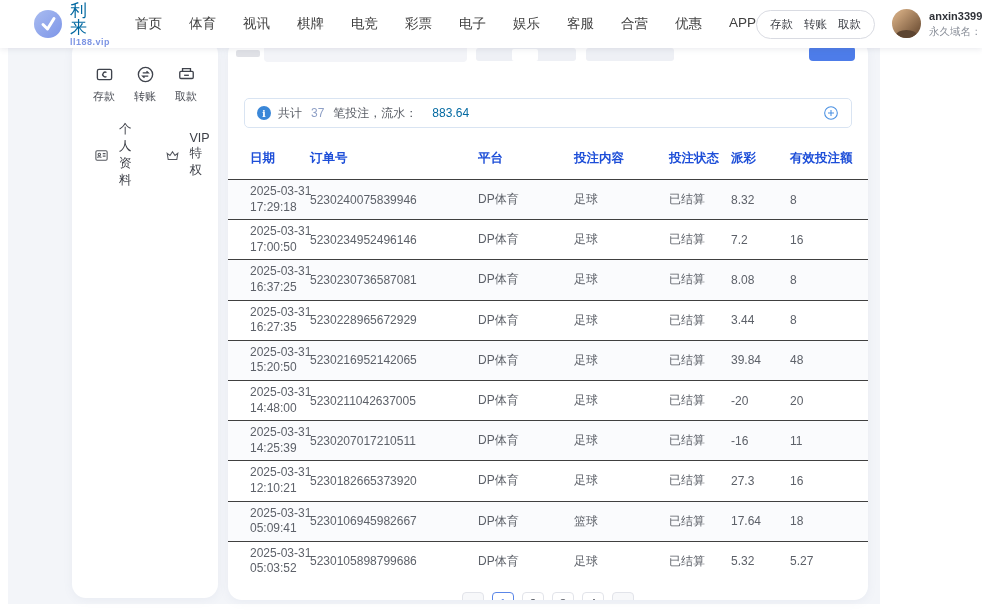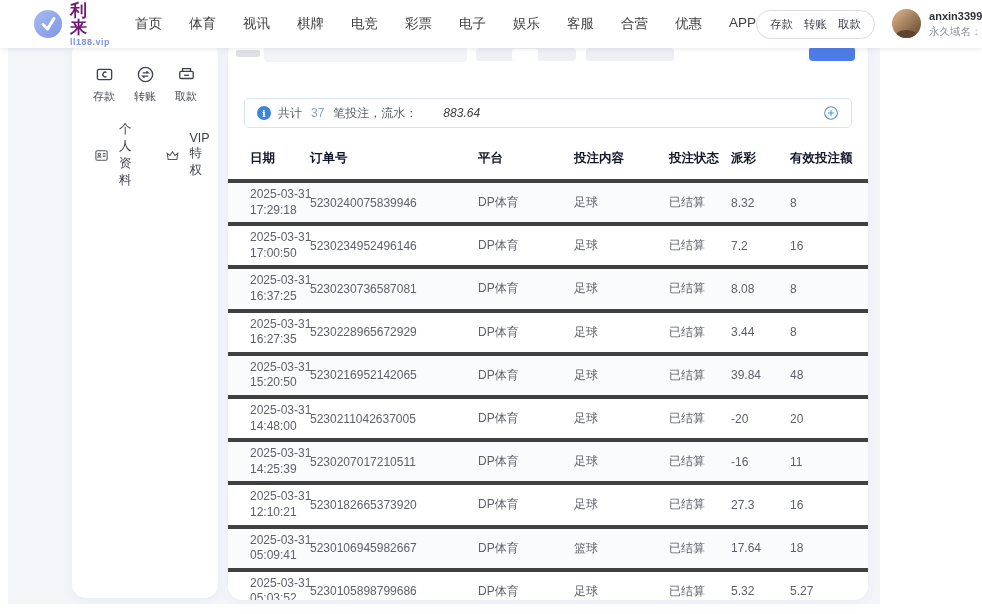--- a/index.html
+++ b/index.html
@@ -14,21 +14,21 @@
   .content-bg { position:absolute; left:8px; top:48px; width:872px; height:556px; background:#f3f5f9; }
 
   
   .header {
     position:absolute; left:0; top:0; width:982px; height:48px; background:#fff; z-index:30;
     display:flex; align-items:center; padding-left:33px; box-shadow:0 1px 6px rgba(90,100,130,.14);
   }
   .logo { display:flex; align-items:center; gap:7px; cursor:pointer; }
   .logo-icon { width:30px; height:30px; flex:0 0 auto; }
   .logo-txt { line-height:1; }
-  .logo-name { font-size:17px; font-weight:bold; color:#701a75; letter-spacing:6px; }
+  .logo-name { font-size:17px; font-weight:normal; color:#0369a1; letter-spacing:6px; }
   .logo-domain { font-size:9px; font-weight:bold; color:#7d95e4; margin-top:2px; letter-spacing:.5px; }
   .nav { display:flex; gap:27px; margin-left:25px; font-size:13.5px; color:#404040; white-space:nowrap; }
   .nav span { cursor:pointer; }
   .pill {
     margin-left:auto; border:1px solid #d9dbe2; border-radius:16px; padding:6px 13px;
     display:flex; gap:11px; font-size:11.5px; color:#3a3d44; white-space:nowrap;
   }
   .pill span { cursor:pointer; }
   .user { display:flex; align-items:center; gap:8px; margin-left:17px; margin-right:8px; }
   .avatar { width:29px; height:29px; border-radius:50%; background:linear-gradient(135deg,#c9a27a 20%,#7a5a3e 80%); position:relative; overflow:hidden; flex:0 0 auto; cursor:pointer; }
@@ -69,28 +69,28 @@
 
   .banner {
     margin:36px 16px 0; height:30px; border:1px solid #d9e4f2; border-radius:5px;
     display:flex; align-items:center; padding:0 12px; gap:7px; font-size:12px; color:#5a5e66; background:#fff;
   }
   .info-ico {
     width:14px; height:14px; border-radius:50%; background:#3a87d8; color:#fff; font-size:10px;
     display:flex; align-items:center; justify-content:center; font-weight:bold; font-family:"DejaVu Serif",serif; flex:0 0 auto;
   }
   .banner .num { color:#8fa0c6; margin:0 2px; }
-  .banner .amt { color:#404040; margin-left:19px;font-style:italic; }
+  .banner .amt { color:#0369a1; margin-left:8px; }
   .plus-ico { margin-left:auto; width:16px; height:16px; color:#4a90e2; cursor:pointer; }
 
   table { width:640px; border-collapse:collapse; font-size:12px; margin-top:10px; table-layout:fixed; }
-  th { text-align:left; font-weight:700; color:#0f172a; font-size:12.5px; padding:12px 2px 12px 0; }
+  th { text-align:left; font-weight:700; color:#1d4ed8; font-size:12.5px; padding:12px 2px 12px 0; }
   td { color:#5d6169; padding:4px 2px 4px 0; }
   th:first-child, td:first-child { padding-left:22px; }
-  tbody tr { border-top:4px solid #404040; height:39px; }
+  tbody tr { border-top:1px solid #404040; height:39px; }
   tbody tr:nth-child(odd) { background:#fafbfd; }
   .d1, .d2 { white-space:nowrap; line-height:1.3; }
 
   .pagination { display:flex; justify-content:center; align-items:center; gap:8px; margin-top:11px; }
   .pg {
     min-width:22px; height:22px; border:1px solid #e2e4ea; border-radius:4px; background:#fff;
     color:#4a4e58; font-size:11.5px; display:flex; align-items:center; justify-content:center; cursor:pointer;
   }
   .pg.arrow { background:#f7f8fa; color:#8b90a0; font-size:13px; }
   .pg.current { border-color:#5a86e8; color:#5a86e8; }

